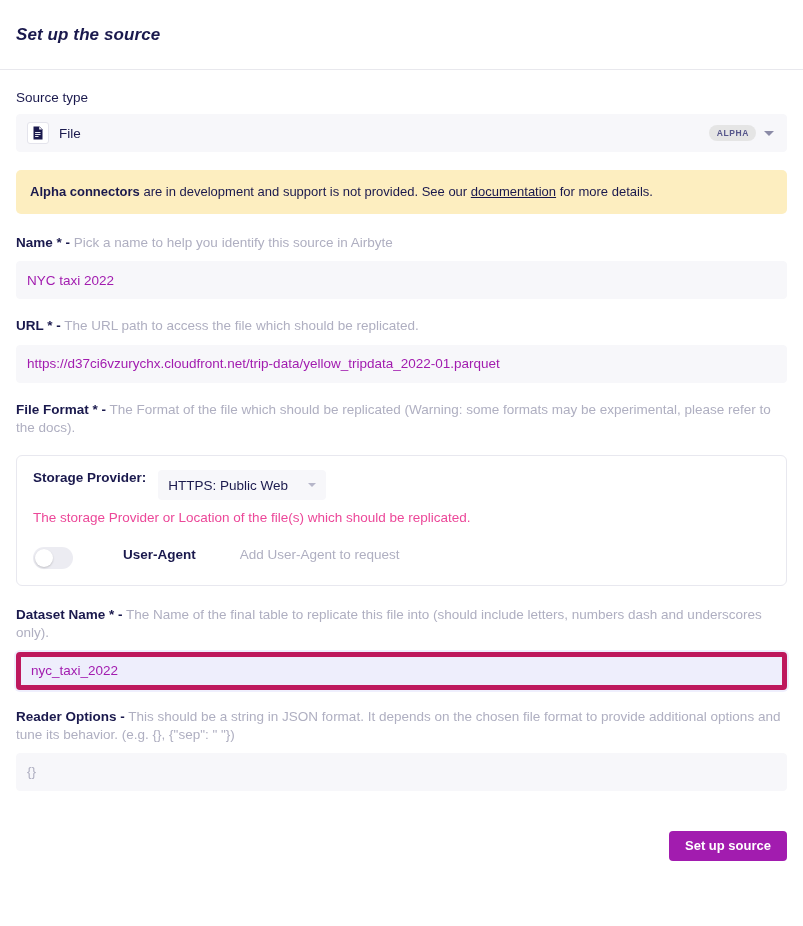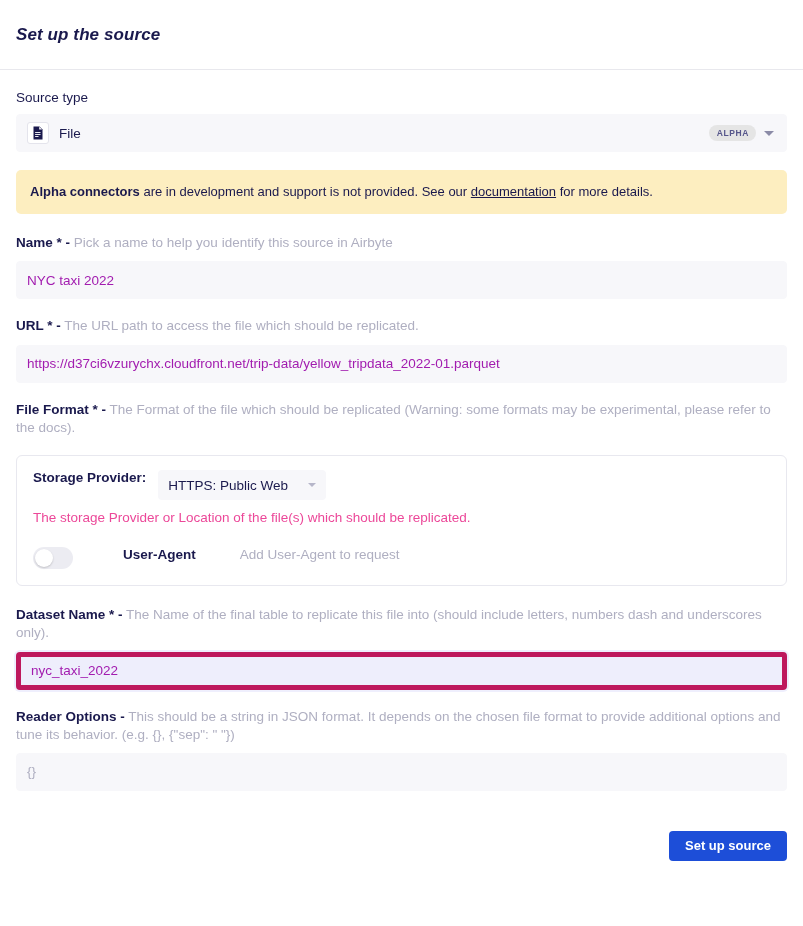--- a/index.html
+++ b/index.html
@@ -185,21 +185,21 @@
   .toggle-label { font-size: 13.5px; font-weight: bold; margin-right: 8px; }
   .toggle-hint { font-size: 13.5px; color: #afafc1; }
 
   
   .footer {
     padding: 22px 16px 24px 16px;
     display: flex;
     justify-content: flex-end;
   }
   .btn-primary {
-    background: #1d4ed8;
+    background: #a21caf;
     color: #ffffff;
     border: none;
     border-radius: 4px;
     height: 30px;
     padding: 0 16px;
     font-size: 13px;
     font-weight: bold;
     font-family: "Liberation Sans", sans-serif;
     cursor: pointer;
   }

